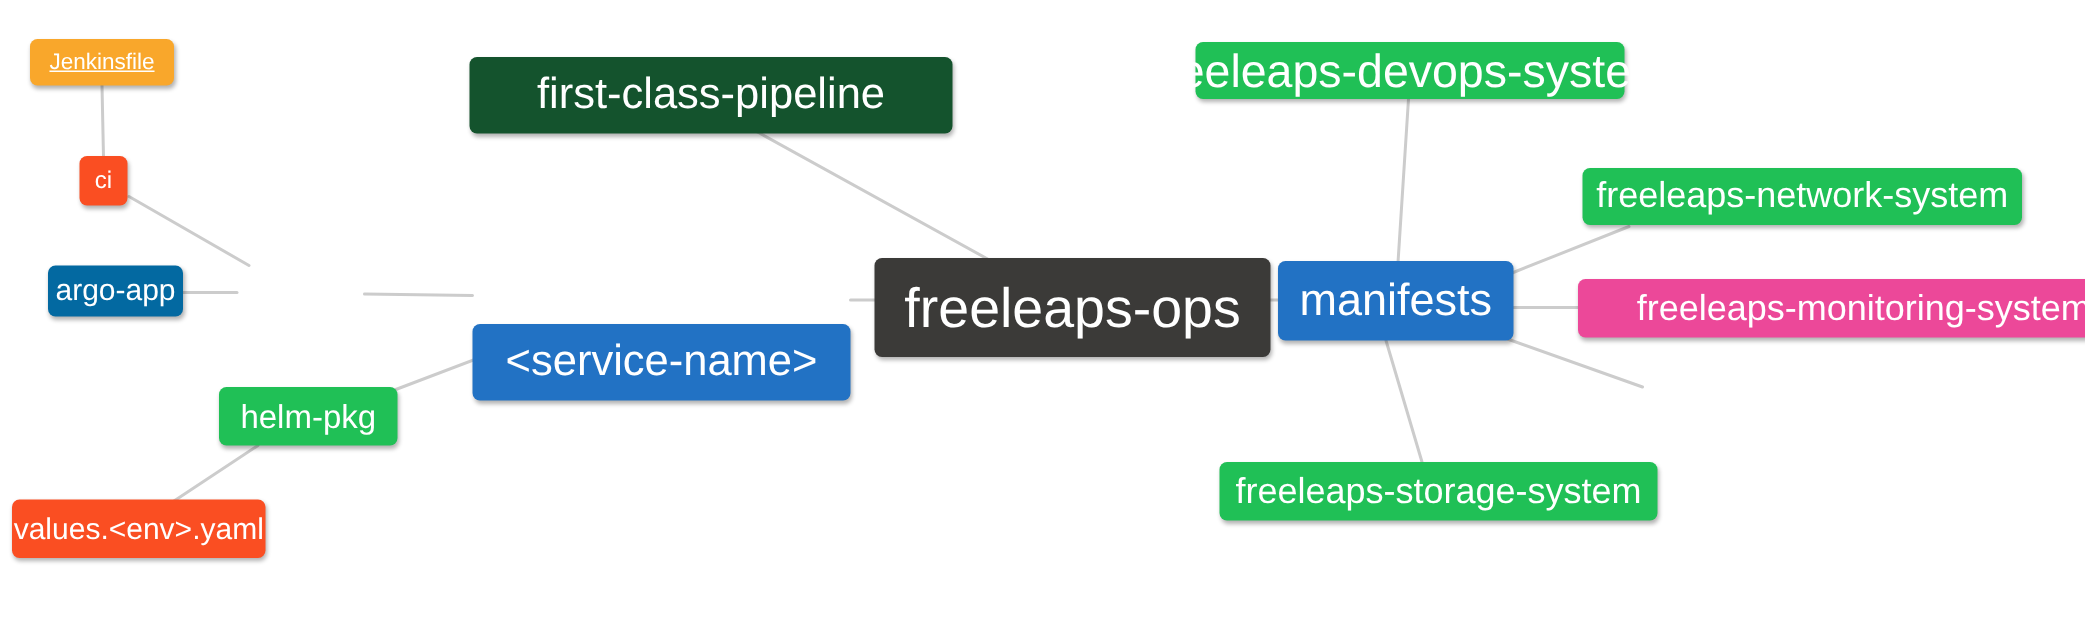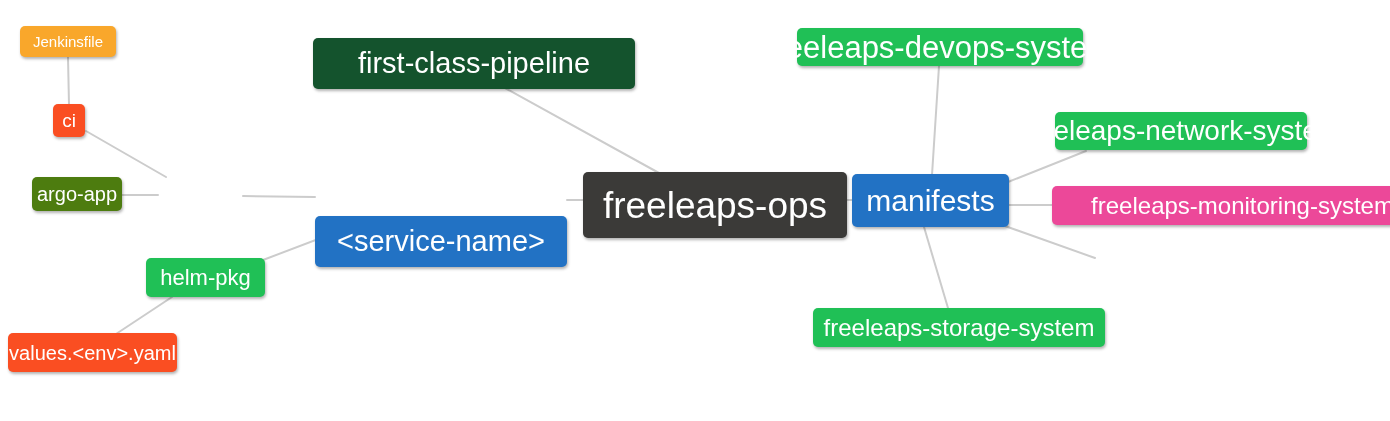--- a/index.html
+++ b/index.html
@@ -56,27 +56,27 @@
     <line x1="567" y1="200" x2="583" y2="200" style="stroke: rgb(204, 204, 204);"></line>
     <line x1="505" y1="88" x2="659" y2="173" style="stroke: rgb(204, 204, 204);"></line>
     <line x1="847" y1="200" x2="852" y2="200" style="stroke: rgb(204, 204, 204);"></line>
     <line x1="932" y1="175" x2="939" y2="66" style="stroke: rgb(204, 204, 204);"></line>
     <line x1="1008" y1="182" x2="1086" y2="151" style="stroke: rgb(204, 204, 204);"></line>
     <line x1="1009" y1="205" x2="1052" y2="205" style="stroke: rgb(204, 204, 204);"></line>
     <line x1="1005" y1="226" x2="1095" y2="258" style="stroke: rgb(204, 204, 204);"></line>
     <line x1="924" y1="227" x2="948" y2="308" style="stroke: rgb(204, 204, 204);"></line>
   </svg>
 
-  <div class="node" style="left: 20px; top: 26px; width: 96px; height: 31px; font-size: 15px; background: rgb(249, 167, 43); color: rgb(255, 255, 255);">Jenkinsfile</div>
-  <div class="node" style="left: 53px; top: 104px; width: 32px; height: 33px; font-size: 19px; background: rgb(250, 78, 34); color: rgb(255, 255, 255);">ci</div>
-  <div class="node" style="left: 32px; top: 177px; width: 90px; height: 34px; font-size: 20px; background: #4d7c0f; color: rgb(255, 255, 255);">argo-app</div>
+  <div class="node" style="left: 20px; top: 26px; width: 96px; height: 31px; font-size: 15px; background: rgb(249, 167, 43); color: rgb(255, 255, 255); text-decoration: underline;">Jenkinsfile</div>
+  <div class="node" style="left: 53px; top: 104px; width: 32px; height: 33px; font-size: 16px; background: rgb(250, 78, 34); color: rgb(255, 255, 255);">ci</div>
+  <div class="node" style="left: 32px; top: 177px; width: 90px; height: 34px; font-size: 20px; background: #0369a1; color: rgb(255, 255, 255);">argo-app</div>
   <div class="node" style="left: 315px; top: 172px; width: 252px; height: 51px; font-size: 29px; background: rgb(34, 114, 196); color: rgb(255, 255, 255); margin-top: 44px;">&lt;service-name&gt;</div>
   <div class="node" style="left: 313px; top: 38px; width: 322px; height: 51px; font-size: 29px; background: #14532d; color: rgb(255, 255, 255);">first-class-pipeline</div>
   <div class="node" style="left: 583px; top: 172px; width: 264px; height: 66px; font-size: 37px; background: rgb(59, 58, 56); color: rgb(255, 255, 255);">freeleaps-ops</div>
   <div class="node" style="left: 852px; top: 174px; width: 157px; height: 53px; font-size: 30px; background: rgb(34, 114, 196); color: rgb(255, 255, 255); text-align: right;">manifests</div>
   <div class="node" style="left: 797px; top: 28px; width: 286px; height: 38px; font-size: 31px; background: rgb(32, 192, 86); color: rgb(255, 255, 255);">freeleaps-devops-system</div>
-  <div class="node" style="left: 1055px; top: 112px; width: 252px; height: 38px; font-size: 28px; background: rgb(32, 192, 86); color: rgb(255, 255, 255);">freeleaps-network-system</div>
+  <div class="node" style="left: 1055px; top: 112px; width: 293px; height: 38px; font-size: 24px; background: rgb(32, 192, 86); color: rgb(255, 255, 255);">freeleaps-network-system</div>
   <div class="node" style="left: 1052px; top: 186px; width: 381px; height: 39px; font-size: 24px; background: #ec4899; color: rgb(255, 255, 255);">freeleaps-monitoring-system</div>
   <div class="node" style="left: 813px; top: 308px; width: 292px; height: 39px; font-size: 24px; background: rgb(32, 192, 86); color: rgb(255, 255, 255); text-align: right;">freeleaps-storage-system</div>
   <div class="node" style="left: 146px; top: 258px; width: 119px; height: 39px; font-size: 22px; background: rgb(32, 192, 86); color: rgb(255, 255, 255);">helm-pkg</div>
   <div class="node" style="left: 8px; top: 333px; width: 169px; height: 39px; font-size: 20px; background: rgb(250, 78, 34); color: rgb(255, 255, 255);">values.&lt;env&gt;.yaml</div>
 
 </div>
 
 </body></html>

